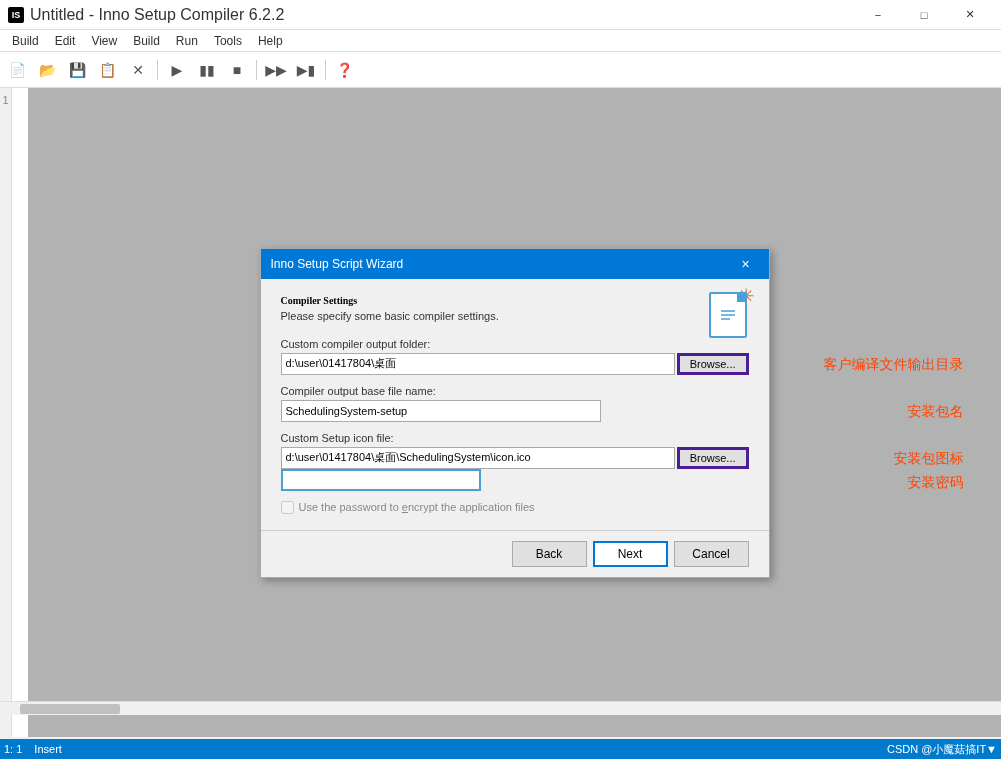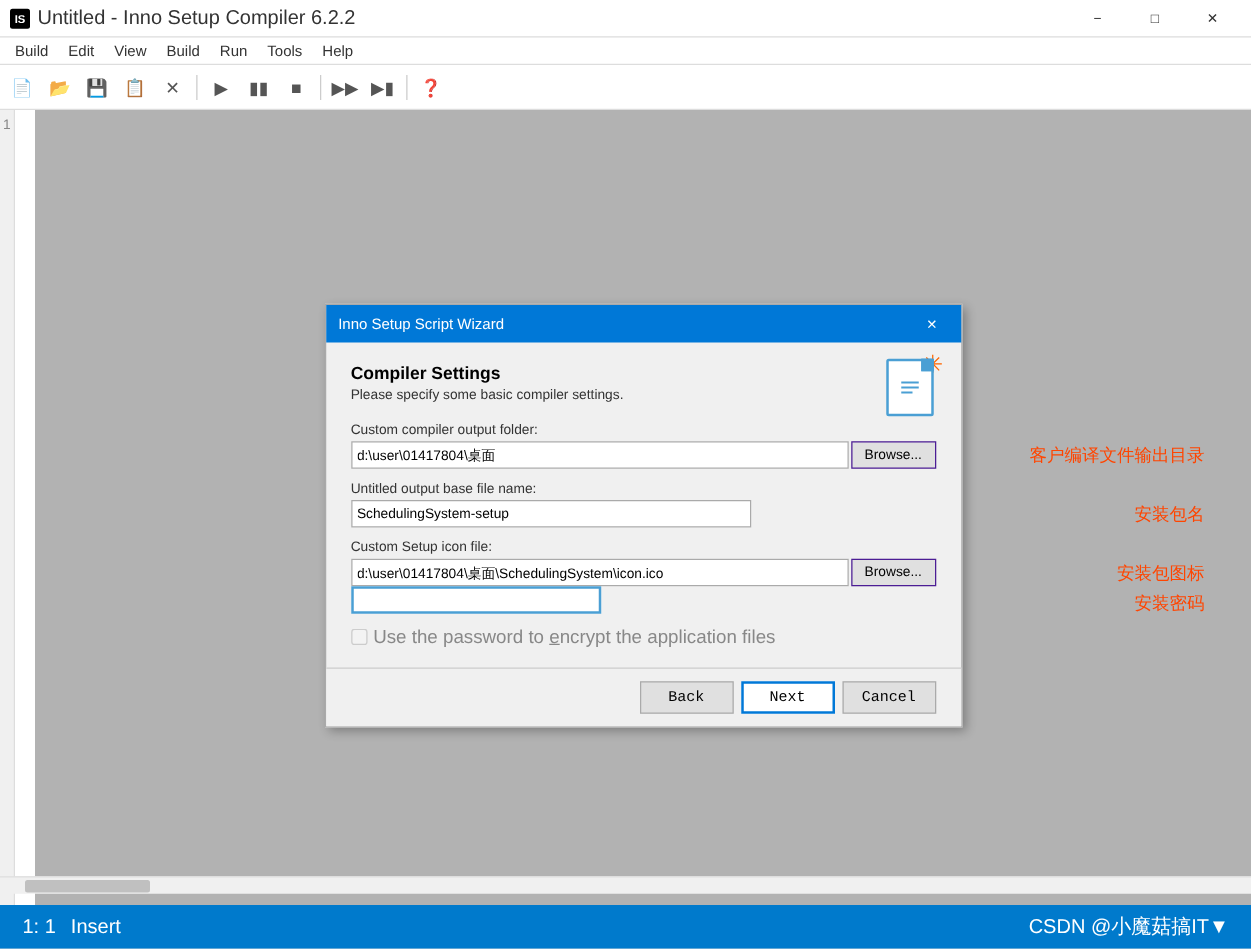--- a/index.html
+++ b/index.html
@@ -221,23 +221,24 @@
     .sparkle {
       position: absolute;
       top: -8px;
       right: -8px;
       font-size: 20px;
       color: #ff6600;
     }
 
     .section-title {
       font-weight: bold;
-      font-size: 14px;
+      font-size: 10px;
       color: #000;
       margin-bottom: 4px;
+      font-family: Liberation Serif, serif;
     }
     .section-subtitle {
       font-size: 11px;
       color: #333;
       margin-bottom: 16px;
     }
 
     .field-label {
       font-size: 11px;
       color: #333;
@@ -259,21 +260,21 @@
       outline: none;
     }
     .text-input-full {
       flex: 1;
       width: 100%;
     }
     .browse-btn {
       height: 22px;
       padding: 0 10px;
       background: #e0e0e0;
-      border: 1px solid #4c1d95;
+      border: 3px solid #4c1d95;
       cursor: pointer;
       font-size: 11px;
       font-family: inherit;
       white-space: nowrap;
     }
 
     .password-input {
       width: 200px;
       height: 22px;
       border: 2px solid #4a9fd4;
@@ -288,21 +289,21 @@
       display: flex;
       align-items: center;
       gap: 5px;
       margin-top: 10px;
     }
     .checkbox-row input[type="checkbox"] {
       width: 13px;
       height: 13px;
     }
     .checkbox-label {
-      font-size: 15px;
+      font-size: 11px;
       color: #888;
     }
     .checkbox-label .underline {
       text-decoration: underline;
     }
 
     
     .dialog-footer {
       border-top: 1px solid #ccc;
       padding: 10px 20px;
@@ -312,21 +313,21 @@
       background: #f0f0f0;
     }
     .footer-btn {
       height: 26px;
       min-width: 75px;
       padding: 0 12px;
       border: 1px solid #aaa;
       background: #e0e0e0;
       cursor: pointer;
       font-size: 12px;
-      font-family: Liberation Mono, monospace;
+      font-family: Liberation Sans, sans-serif;
     }
     .footer-btn.primary {
       background: white;
       border: 2px solid #0078d7;
       color: #000;
     }
 
     
     .annotation {
       position: absolute;
@@ -336,27 +337,27 @@
       white-space: nowrap;
       font-weight: normal;
     }
 
     
     .status-bar {
       position: absolute;
       bottom: 0;
       left: 0;
       right: 0;
-      height: 35px;
+      height: 20px;
       background: #007acc;
       display: flex;
       align-items: center;
-      padding: 0 18px;
+      padding: 0 4px;
       color: white;
-      font-size: 16px;
+      font-size: 11px;
     }
     .status-left {
       display: flex;
       gap: 12px;
     }
     .status-right {
       margin-left: auto;
       display: flex;
       align-items: center;
       gap: 8px;
@@ -457,21 +458,21 @@
         <div style="position:relative;">
           <div class="field-label">Custom compiler output folder:</div>
           <div class="field-row">
             <input type="text" class="text-input text-input-full" style="flex: 1 1 0%;" value="d:\user\01417804\桌面">
             <button class="browse-btn">Browse...</button>
           </div>
           <span class="annotation" style="top:18px;">客户编译文件输出目录</span>
         </div>
 
         <div style="position:relative;">
-          <div class="field-label">Untitled output base file name:</div>
+          <div class="field-label">Compiler output base file name:</div>
           <div class="field-row">
             <input type="text" class="text-input" style="width: 320px;" value="SchedulingSystem-setup">
           </div>
           <span class="annotation" style="top:18px;">安装包名</span>
         </div>
 
         <div style="position:relative;">
           <div class="field-label">Custom Setup icon file:</div>
           <div class="field-row">
             <input type="text" class="text-input text-input-full" style="flex: 1 1 0%;" value="d:\user\01417804\桌面\SchedulingSystem\icon.ico">

